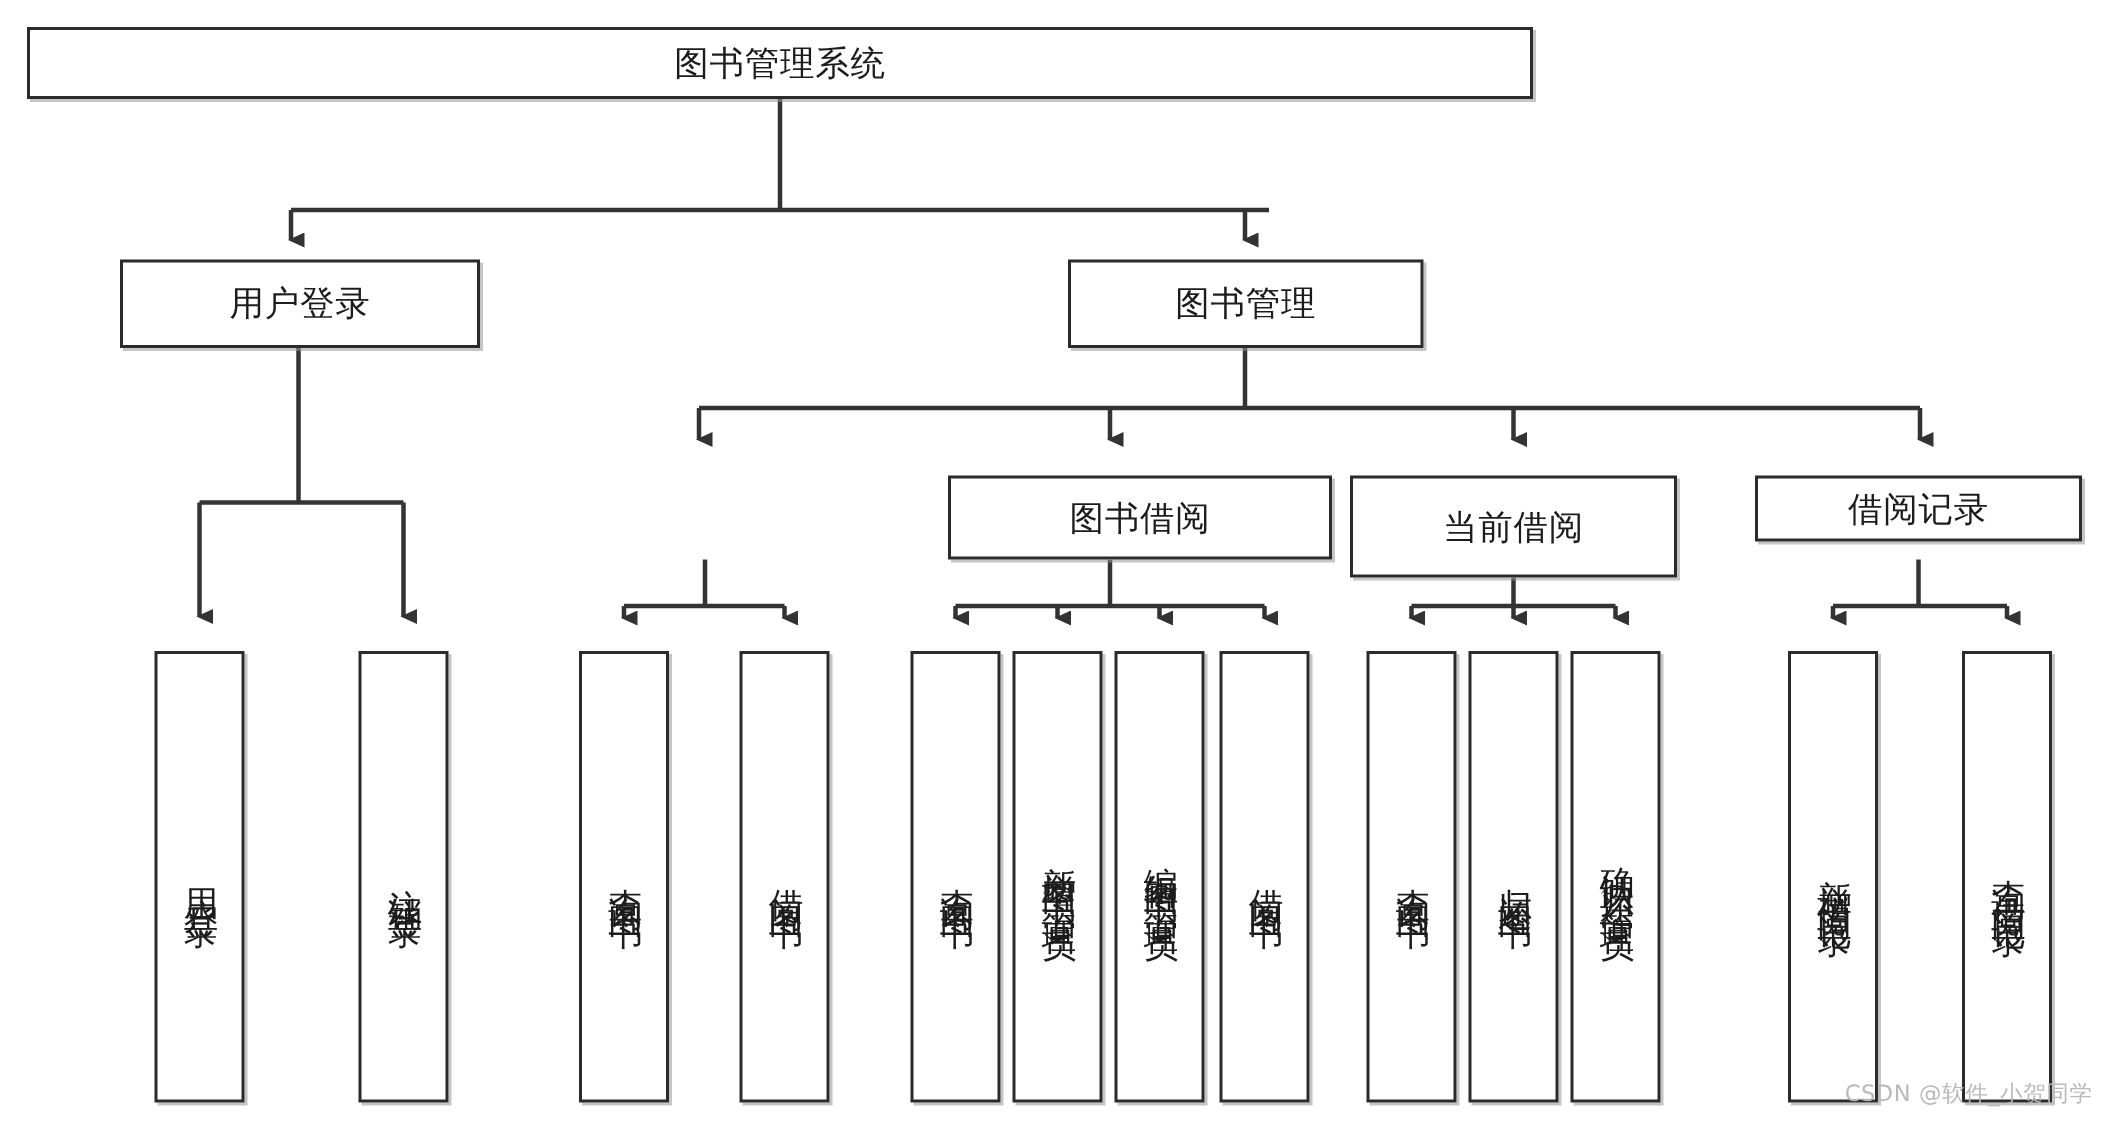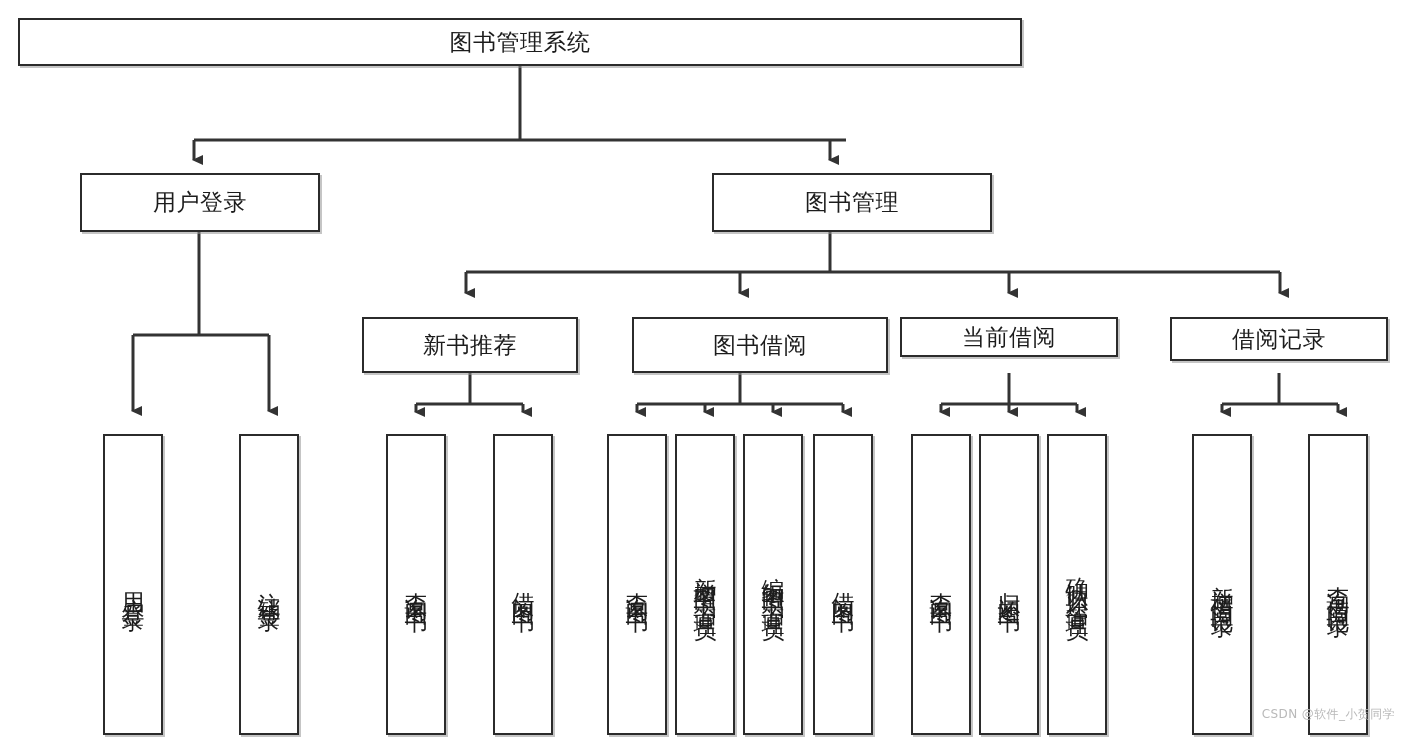--- a/index.html
+++ b/index.html
@@ -49,22 +49,22 @@
     text-orientation: upright;
     font-size: 23px;
     letter-spacing: 6px;
     line-height: 1;
     white-space: nowrap;
     padding-top: 2px;
   }
   .watermark {
     position: absolute;
     right: 10px;
-    bottom: 24px;
-    font-size: 12px;
+    bottom: 8px;
+    font-size: 15px;
     color: #b9b9b9;
     white-space: nowrap;
     z-index: 3;
     letter-spacing: 0.4px;
   }
 </style>
 </head>
 <body>
 
 <div id="diagram-root">
@@ -119,31 +119,28 @@
     </g>
   </svg>
 
   <div class="node node-h node-root" style="left:18px;top:18px;width:1004px;height:48px;">
     <span>图书管理系统</span>
   </div>
 
   <div class="node node-h" style="left:80px;top:173px;width:240px;height:59px;">
     <span>用户登录</span>
   </div>
-  <div class="node node-h" style="left:712px;top:173px;width:280px;height:59px;">
+  <div class="node node-h" style="left:712px;top:173px;width:237px;height:59px;">
     <span>图书管理</span>
   </div>
 
-  <div class="node node-h" style="left:362px;top:317px;width:216px;height:56px;">
-    <span>新书推荐</span>
-  </div>
   <div class="node node-h" style="left:632px;top:317px;width:256px;height:56px;">
     <span>图书借阅</span>
   </div>
-  <div class="node node-h" style="left:900px;top:317px;width:218px;height:40px;">
+  <div class="node node-h" style="left:900px;top:317px;width:218px;height:68px;">
     <span>当前借阅</span>
   </div>
   <div class="node node-h" style="left:1170px;top:317px;width:218px;height:44px;">
     <span>借阅记录</span>
   </div>
 
   <div class="node node-v" style="left:103px;top:434px;width:60px;height:301px;">
     <span>用户登录</span>
   </div>
   <div class="node node-v" style="left:239px;top:434px;width:60px;height:301px;">

